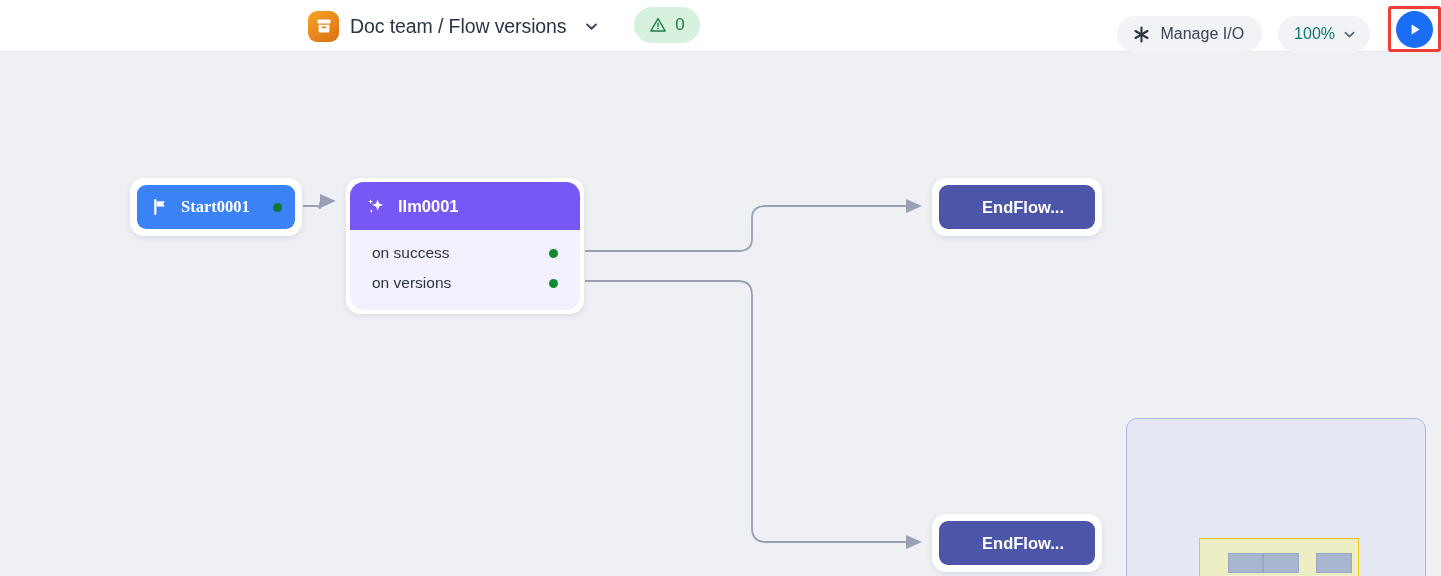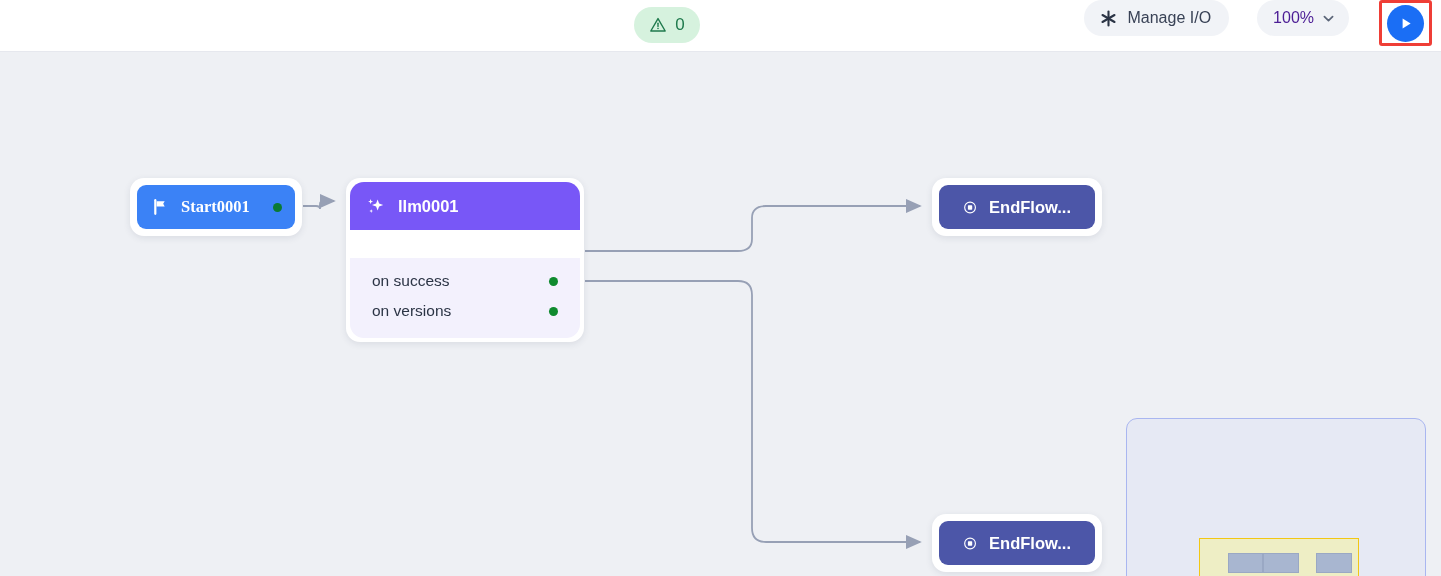--- a/index.html
+++ b/index.html
@@ -82,23 +82,23 @@
   .warn-count {
     font-size: 17px;
     color: #1f7a4d;
   }
 
   .right-group {
     position: absolute;
     right: 0; top: 0;
     height: 52px;
     display: flex;
-    align-items: flex-start;
-    gap: 28px;
-    padding-right: 9px;
+    align-items: flex-end;
+    gap: 16px;
+    padding-right: 0;
   }
 
   .manage-io {
     height: 36px;
     border-radius: 18px;
     background: #f1f3f7;
     display: flex;
     align-items: center;
     gap: 9px;
     padding: 0 18px 0 15px;
@@ -115,21 +115,21 @@
     border-radius: 18px;
     background: #f1f3f7;
     display: flex;
     align-items: center;
     gap: 7px;
     padding: 0 13px 0 16px;
     cursor: pointer;
   }
   .zoom-label {
     font-size: 16px;
-    color: #4c1d95;
+    color: #0f766e;
     white-space: nowrap;
   }
 
   .run-wrap {
     position: relative;
     width: 53px; height: 46px;
     display: flex;
     align-items: center;
     justify-content: center;
     margin-left: 2px;
@@ -218,21 +218,20 @@
   .llm-label {
     font-size: 16.5px;
     font-weight: bold;
     color: #ffffff;
     white-space: nowrap;
   }
   .llm-body {
     background: #f3f1fd;
     border-radius: 0 0 14px 14px;
     padding: 8px 0 12px 0;
-    margin-top: 28px;
   }
   .llm-row {
     height: 30px;
     display: flex;
     align-items: center;
     padding: 0 22px 0 22px;
   }
   .llm-row-label {
     font-size: 15.5px;
     color: #2b3445;
@@ -249,21 +248,21 @@
   .node-end { width: 170px; }
   .node-end-1 { left: 932px; top: 126px; }
   .node-end-2 { left: 932px; top: 462px; }
   .end-inner {
     height: 44px;
     border-radius: 9px;
     background: #4c56a8;
     display: flex;
     align-items: center;
     gap: 12px;
-    padding: 0 24px;
+    padding: 0 31px;
   }
   .end-label {
     font-size: 16.5px;
     font-weight: bold;
     color: #ffffff;
     white-space: nowrap;
   }
 
   
   .sub-panel {
@@ -297,20 +296,36 @@
   .gb-2 { left: 63px; width: 36px; }
   .gb-3 { left: 116px; width: 36px; }
 </style>
 </head>
 <body>
 
 <div id="app">
 
   <div class="topbar">
 
+    <div class="title-group">
+      <div class="app-logo">
+        <svg width="18" height="18" viewBox="0 0 18 18">
+          <rect x="2.5" y="2.5" width="13" height="4" rx="1" fill="#ffffff"></rect>
+          <path d="M3.6 7.8h10.8v6.4a1.2 1.2 0 0 1-1.2 1.2H4.8a1.2 1.2 0 0 1-1.2-1.2z" fill="#ffffff"></path>
+          <rect x="6.6" y="9.6" width="4.8" height="1.7" rx="0.6" fill="#e8861b"></rect>
+        </svg>
+      </div>
+      <div class="flow-title">Doc team / Flow versions</div>
+      <div class="chevron-btn">
+        <svg width="17" height="17" viewBox="0 0 17 17">
+          <path d="M4 6.4l4.5 4.4 4.5-4.4" stroke="#3a4succ" fill="none"></path>
+          <path d="M4 6.4l4.5 4.4 4.5-4.4" stroke="#39435a" stroke-width="1.9" fill="none" stroke-linecap="round" stroke-linejoin="round"></path>
+        </svg>
+      </div>
+    </div>
 
     <div class="warn-pill">
       <svg width="18" height="18" viewBox="0 0 18 18">
         <path d="M9 2.6L16.2 15H1.8z" fill="none" stroke="#1f7a4d" stroke-width="1.4" stroke-linejoin="round"></path>
         <line x1="9" y1="7.2" x2="9" y2="10.6" stroke="#1f7a4d" stroke-width="1.4" stroke-linecap="round"></line>
         <circle cx="9" cy="12.5" r="0.8" fill="#1f7a4d"></circle>
       </svg>
       <span class="warn-count">0</span>
     </div>
 

